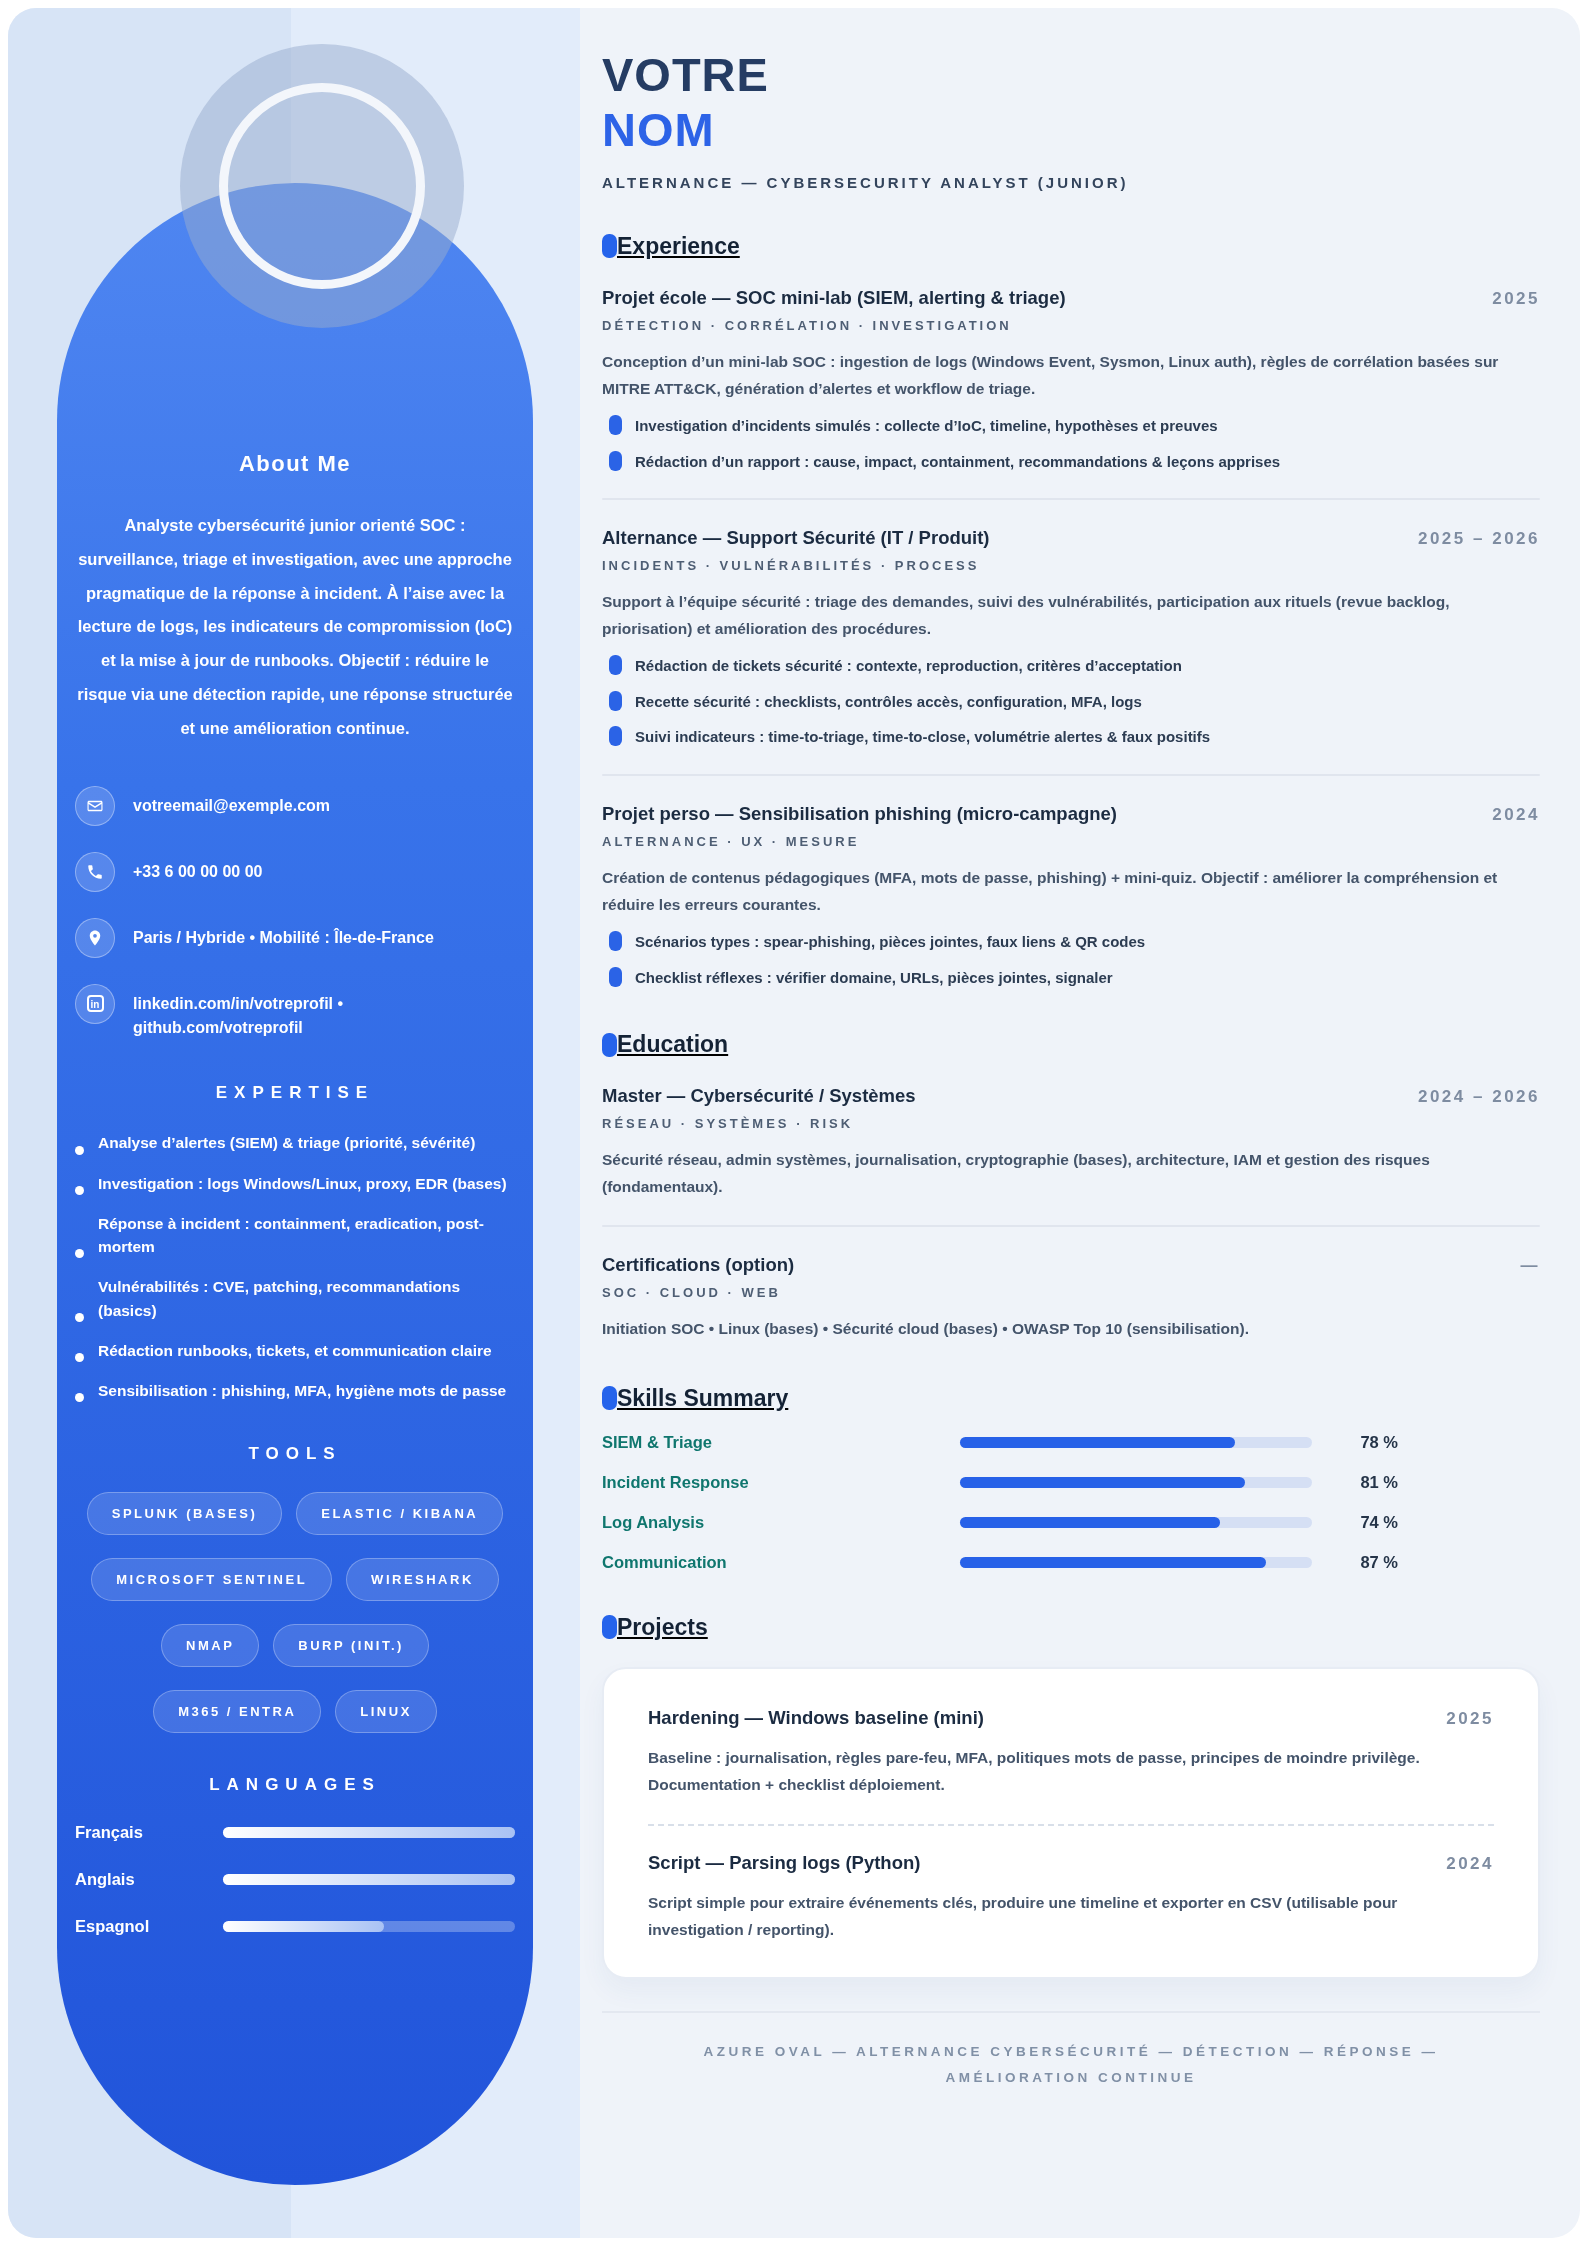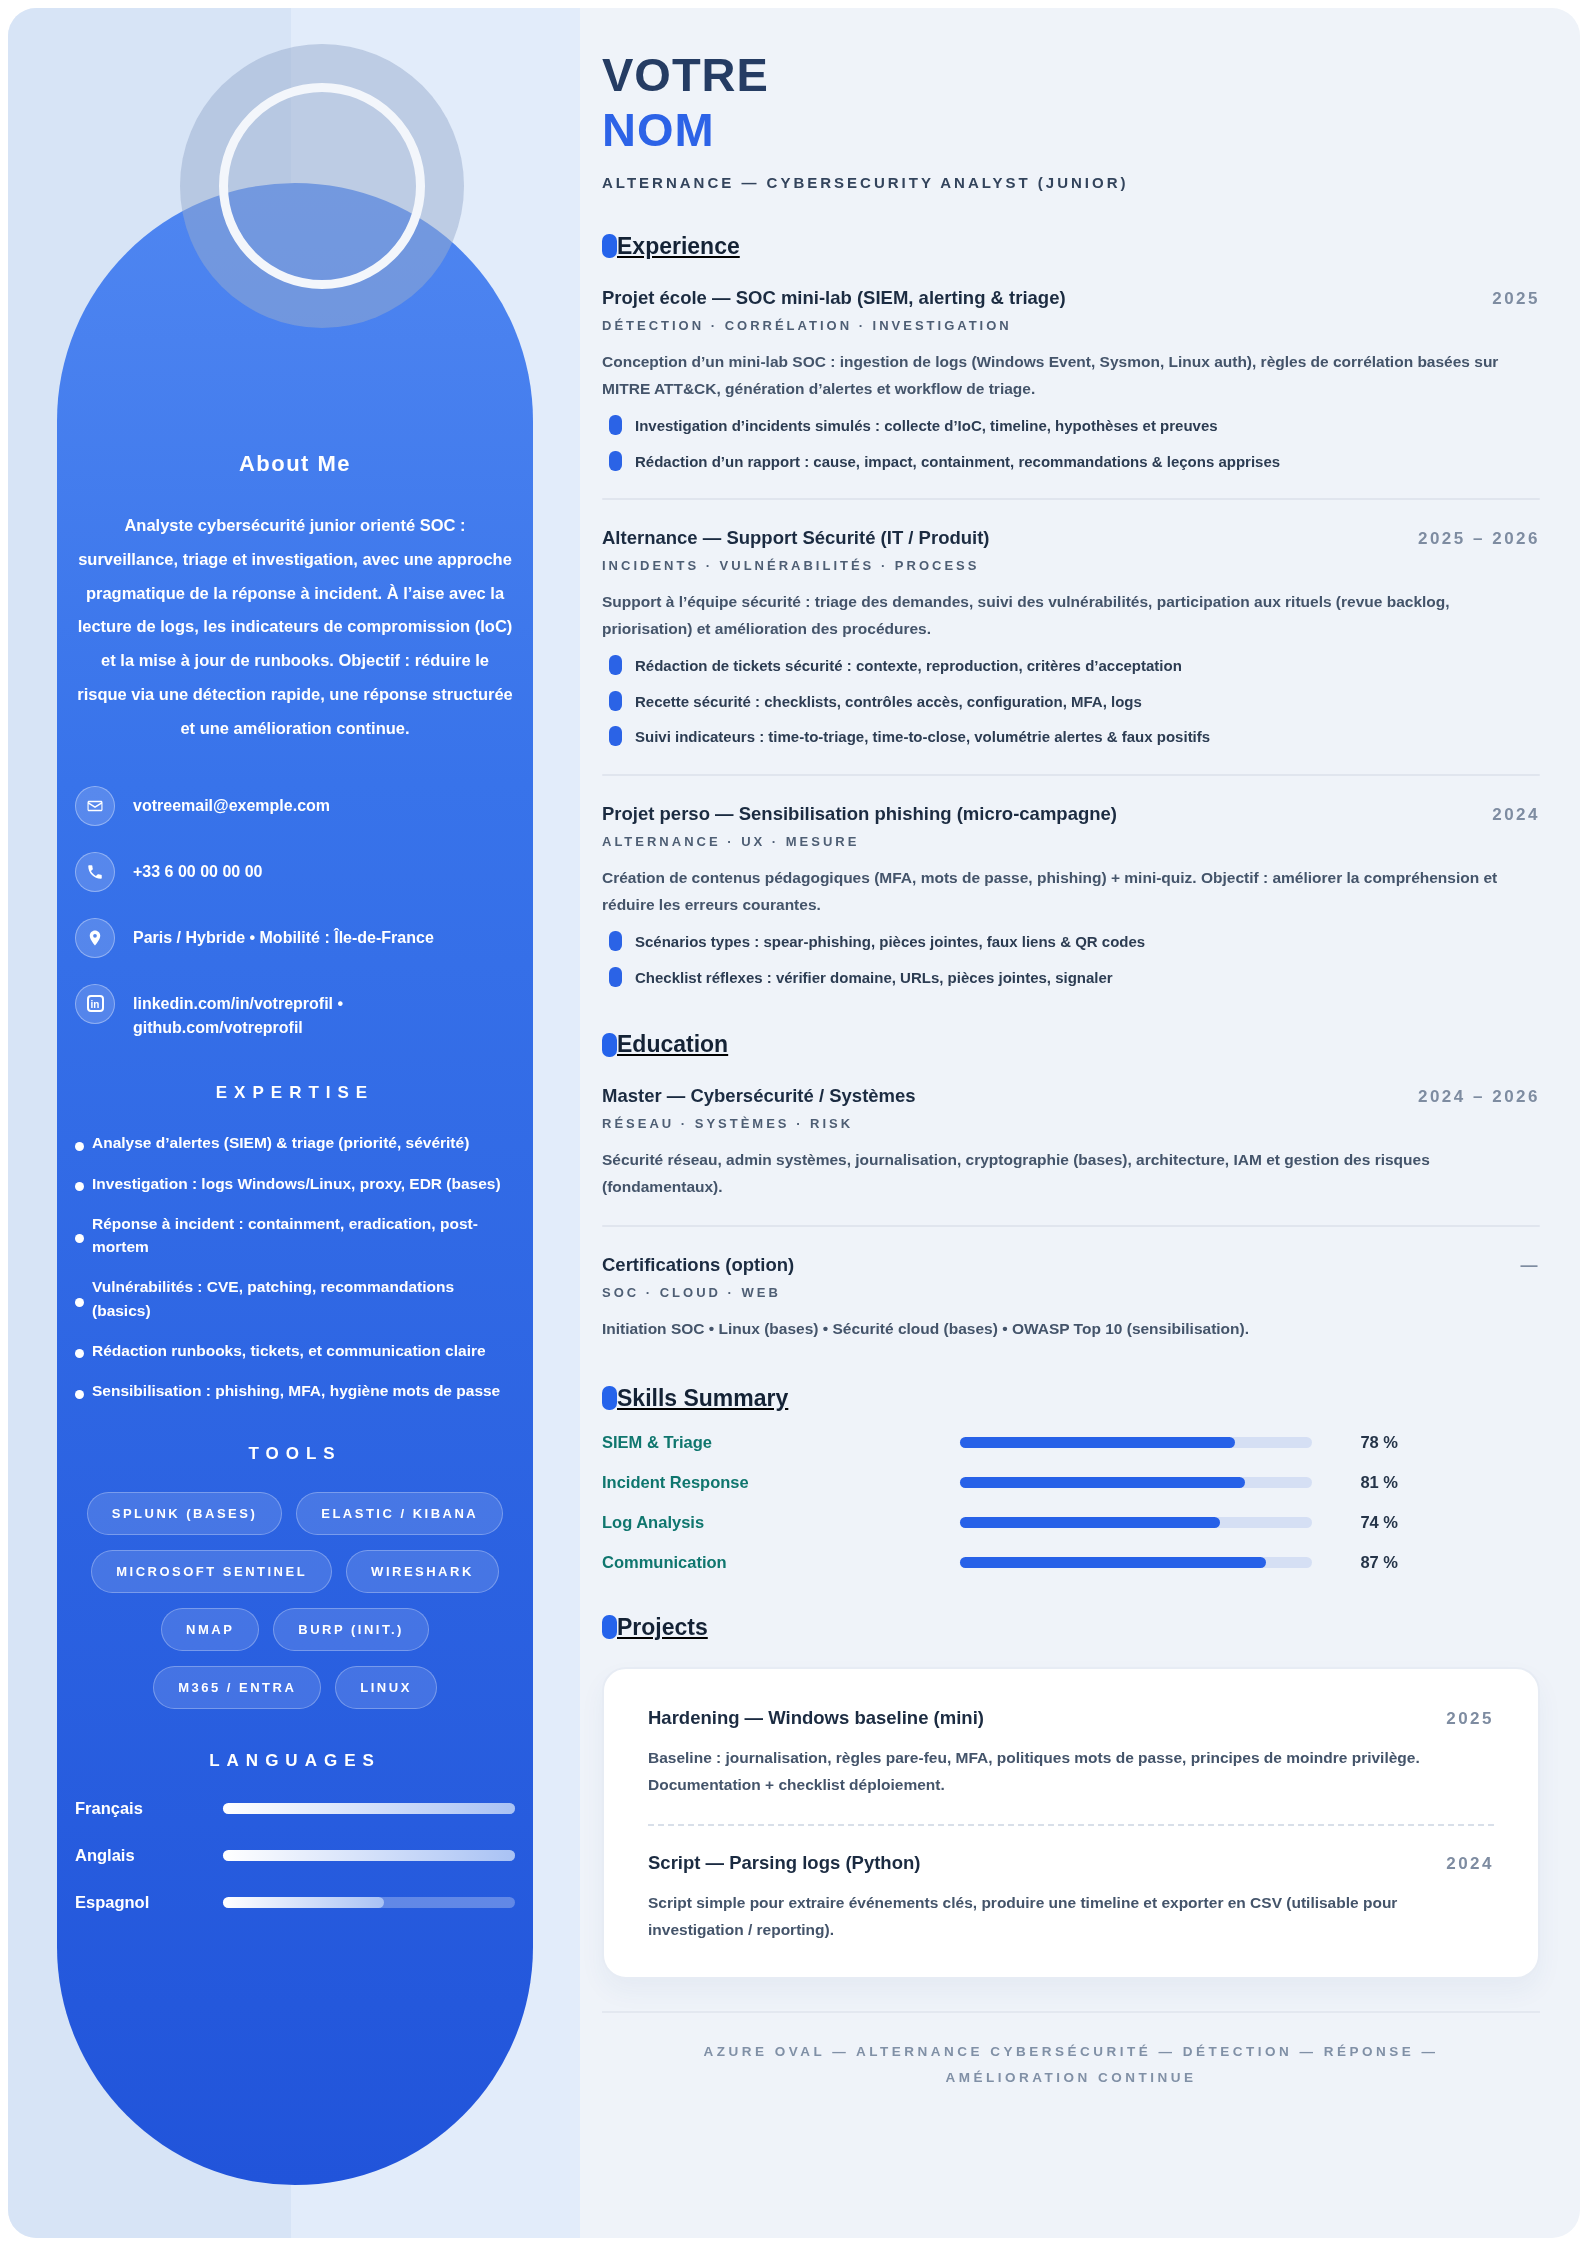--- a/index.html
+++ b/index.html
@@ -29,24 +29,24 @@
   .cicon { flex:0 0 40px; width:40px; height:40px; border-radius:50%;
            background:rgba(255,255,255,.16); border:1.5px solid rgba(255,255,255,.35);
            display:flex; align-items:center; justify-content:center; }
   .cicon svg { width:18px; height:18px; fill:#ffffff; }
   .in-box { width:17px; height:17px; border:2px solid #fff; border-radius:4px;
             font-size:10px; font-weight:800; color:#fff; display:flex;
             align-items:flex-end; justify-content:center; line-height:1.1; }
   .ctext { font-size:16px; font-weight:700; line-height:1.55; padding-top:8px; }
   .side-h { margin:42px 0 28px; text-align:center; font-size:17px; font-weight:800;
             letter-spacing:7px; }
-  .exp-item { display:flex; gap:8px; align-items:center; margin-bottom:17px; }
+  .exp-item { display:flex; gap:14px; align-items:flex-end; margin-bottom:17px; }
   .dot { flex:0 0 9px; width:9px; height:9px; border-radius:50%; background:#ffffff; margin-top:7px; }
   .exp-text { font-size:15.5px; font-weight:700; line-height:1.5; }
-  .badges { display:flex; flex-wrap:wrap; justify-content:center; gap:15px 14px; }
+  .badges { display:flex; flex-wrap:wrap; justify-content:center; gap:23px 14px; }
   .badge { padding:13px 24px; border-radius:26px; background:rgba(255,255,255,.13);
            border:1.5px solid rgba(255,255,255,.28); font-size:13px; font-weight:800;
            letter-spacing:2.5px; white-space:nowrap; }
   .lang-row { display:flex; align-items:center; margin-bottom:28px; }
   .lang-label { width:148px; font-size:16.5px; font-weight:800; }
   .lang-bar { flex:1; height:11px; border-radius:6px; background:rgba(255,255,255,.28); }
   .lang-fill { height:100%; border-radius:6px;
                background:linear-gradient(90deg,#ffffff,#a9c2f4); }
 
   

